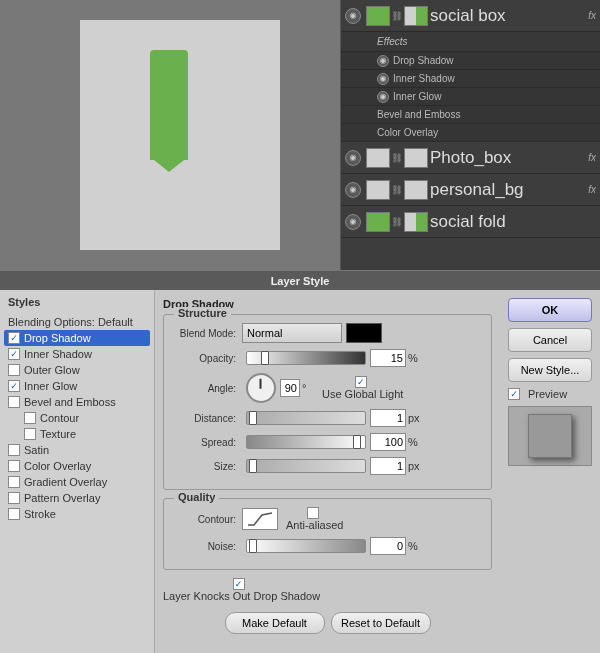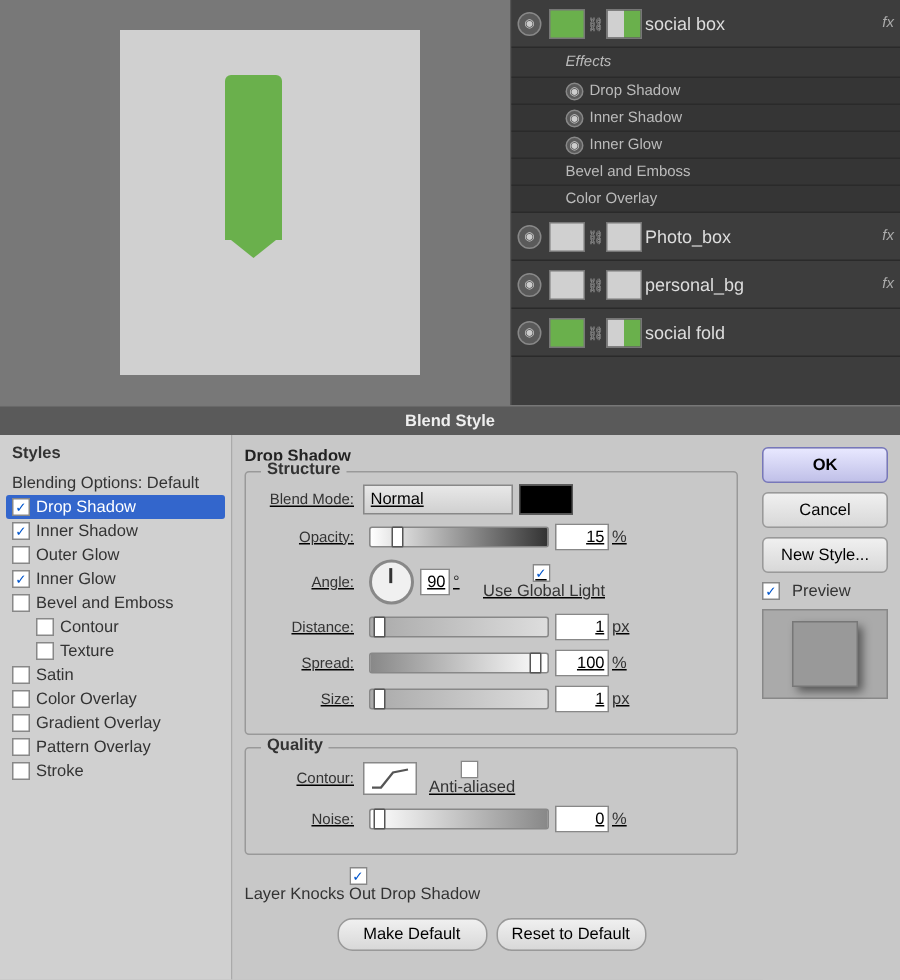--- a/index.html
+++ b/index.html
@@ -55,21 +55,21 @@
 
     .layers-panel {
       width: 260px;
       height: 270px;
       background: #3d3d3d;
       border-left: 1px solid #555;
     }
 
     .layer-name {
       color: #ddd;
-      font-size: 12px;
+      font-size: 17px;
       flex: 1;
     }
 
     .effects-row {
       display: flex;
       align-items: center;
       height: 20px;
       padding-left: 36px;
       background: #383838;
       border-bottom: 1px solid #2a2a2a;
@@ -173,21 +173,20 @@
       background: #c8c8c8;
     }
 
     .section-box {
       border: 1px solid #999;
       border-radius: 3px;
       padding: 8px;
       margin-bottom: 8px;
       position: relative;
       background: #c8c8c8;
-      text-decoration: underline;
     }
 
     .section-title {
       position: absolute;
       top: -8px;
       left: 10px;
       background: #c8c8c8;
       padding: 0 4px;
       font-size: 11px;
       font-weight: bold;
@@ -541,21 +540,21 @@
       <div class="layer-vis-icon"></div>
       <div class="layer-thumb-sm thumb-green-full"></div>
       <div class="link-icon">⛓</div>
       <div class="layer-thumb-sm thumb-split"></div>
       <span class="layer-name">social fold</span>
     </div>
   </div>
 </div>
 
 <div class="layer-title-bar">
-  <span>Blend Style</span>
+  <span>Layer Style</span>
 </div>
 
 <div class="bottom-panel">
   <div class="dialog-body">
 
     <div class="styles-panel">
       <div class="styles-header">Styles</div>
 
       <div class="style-item header-item">
         <span>Blending Options: Default</span>

